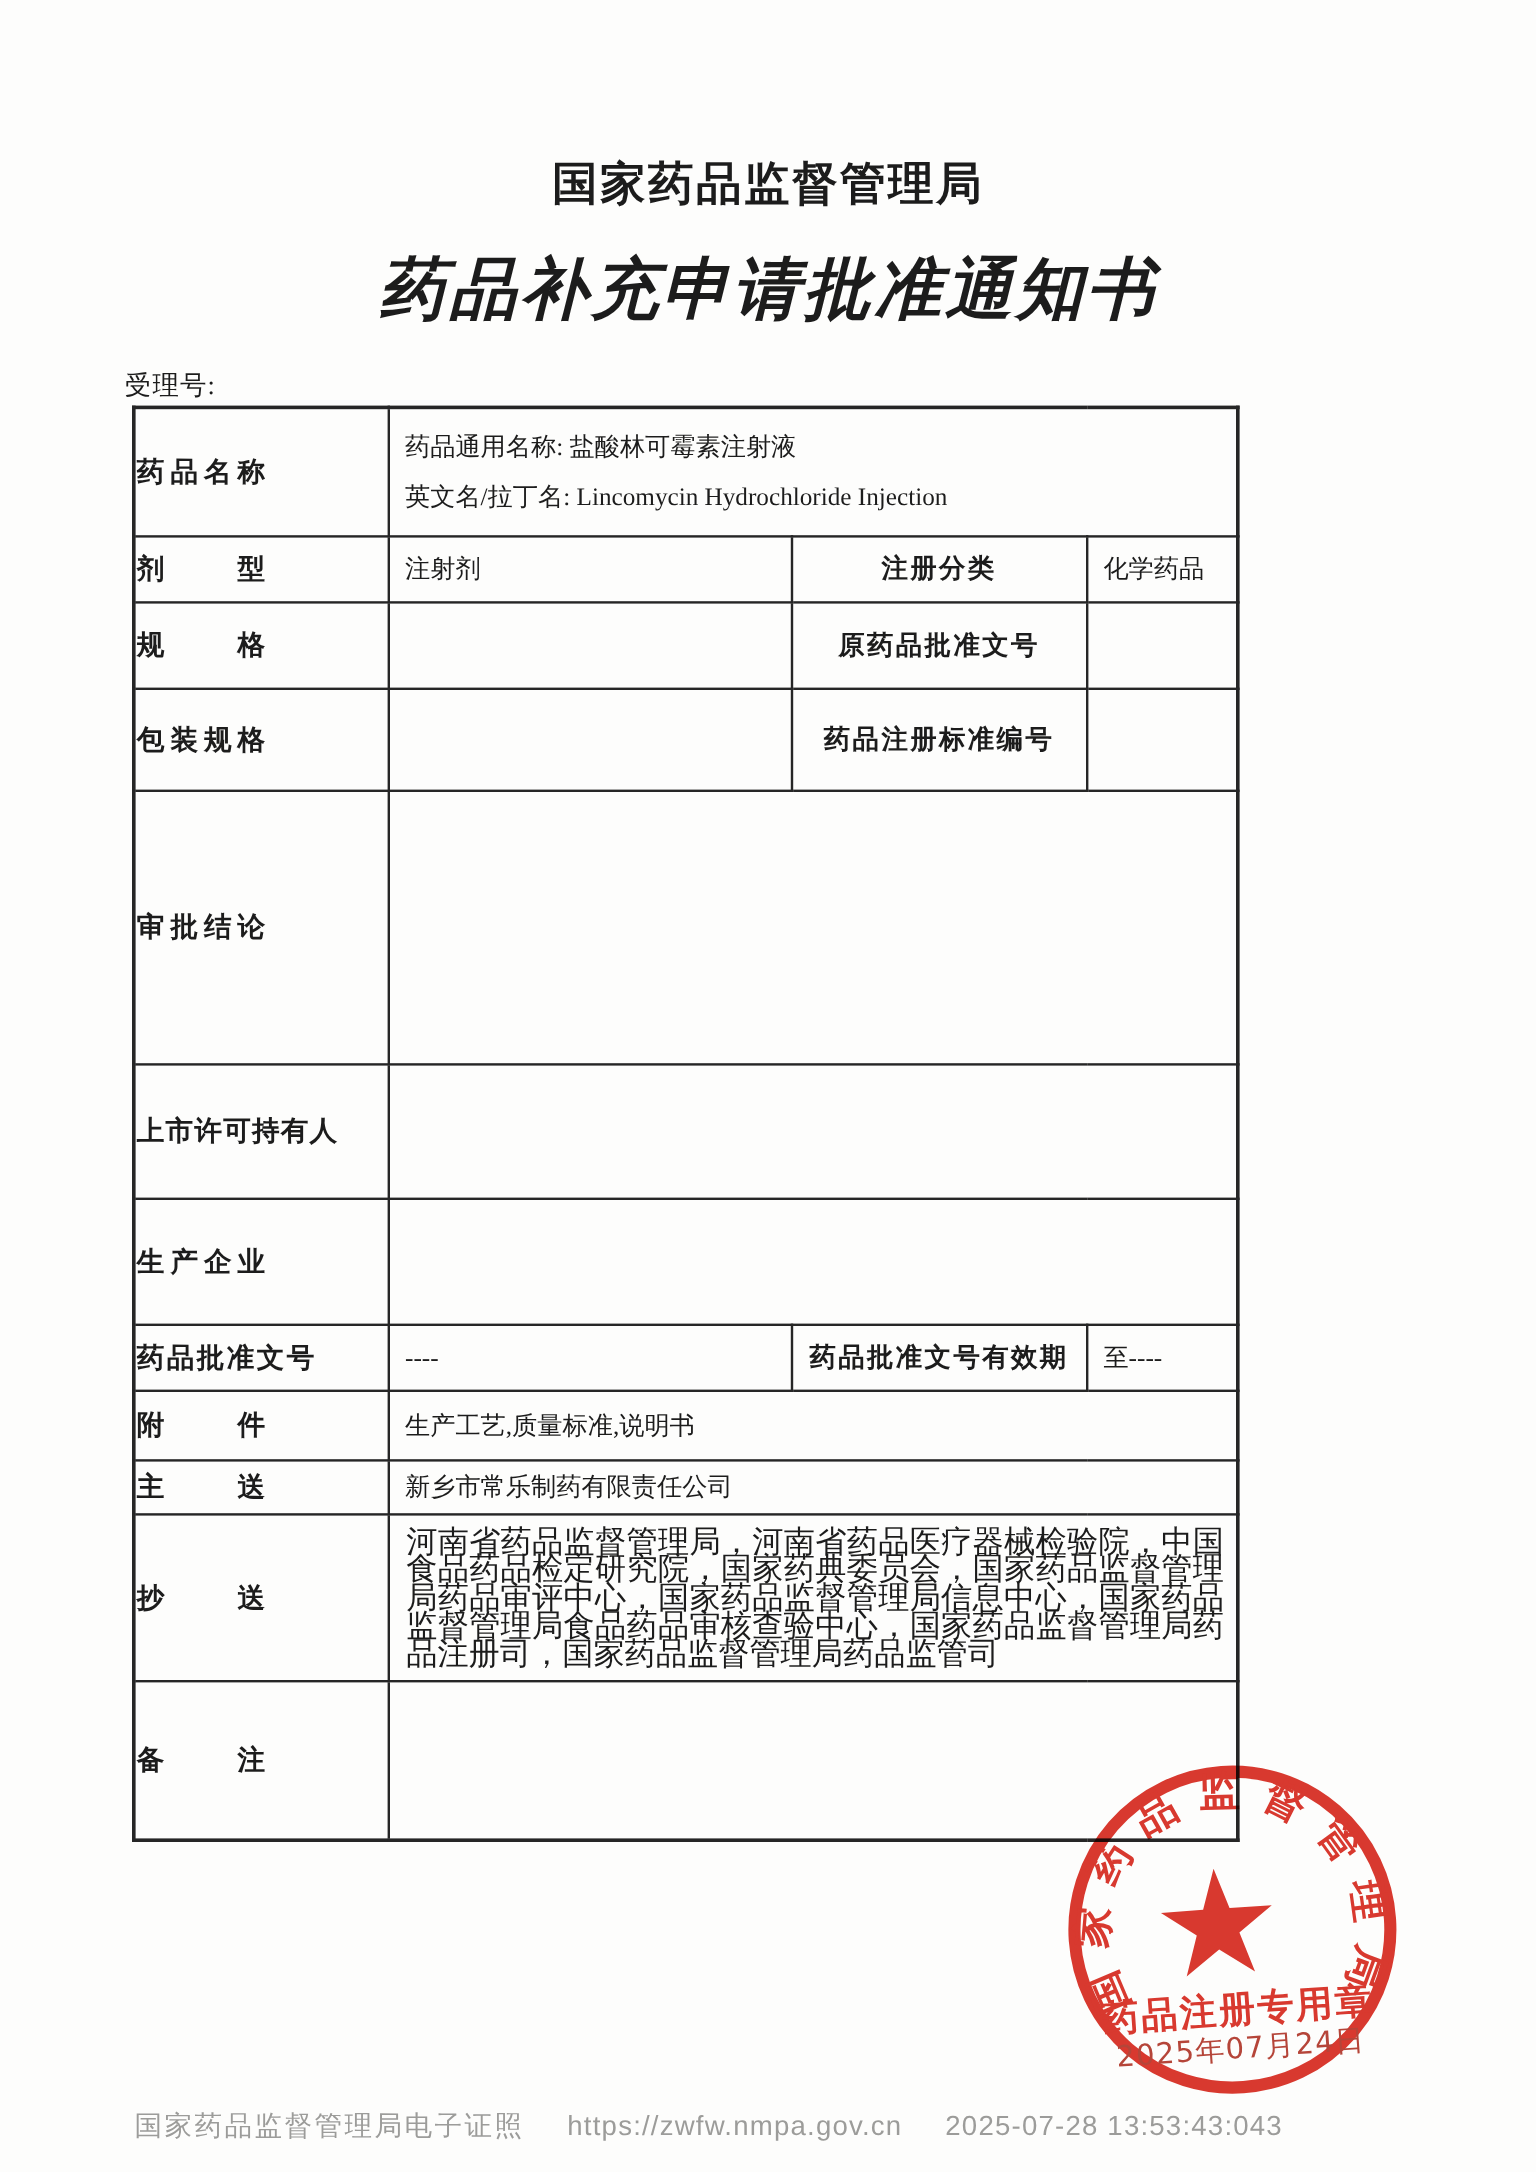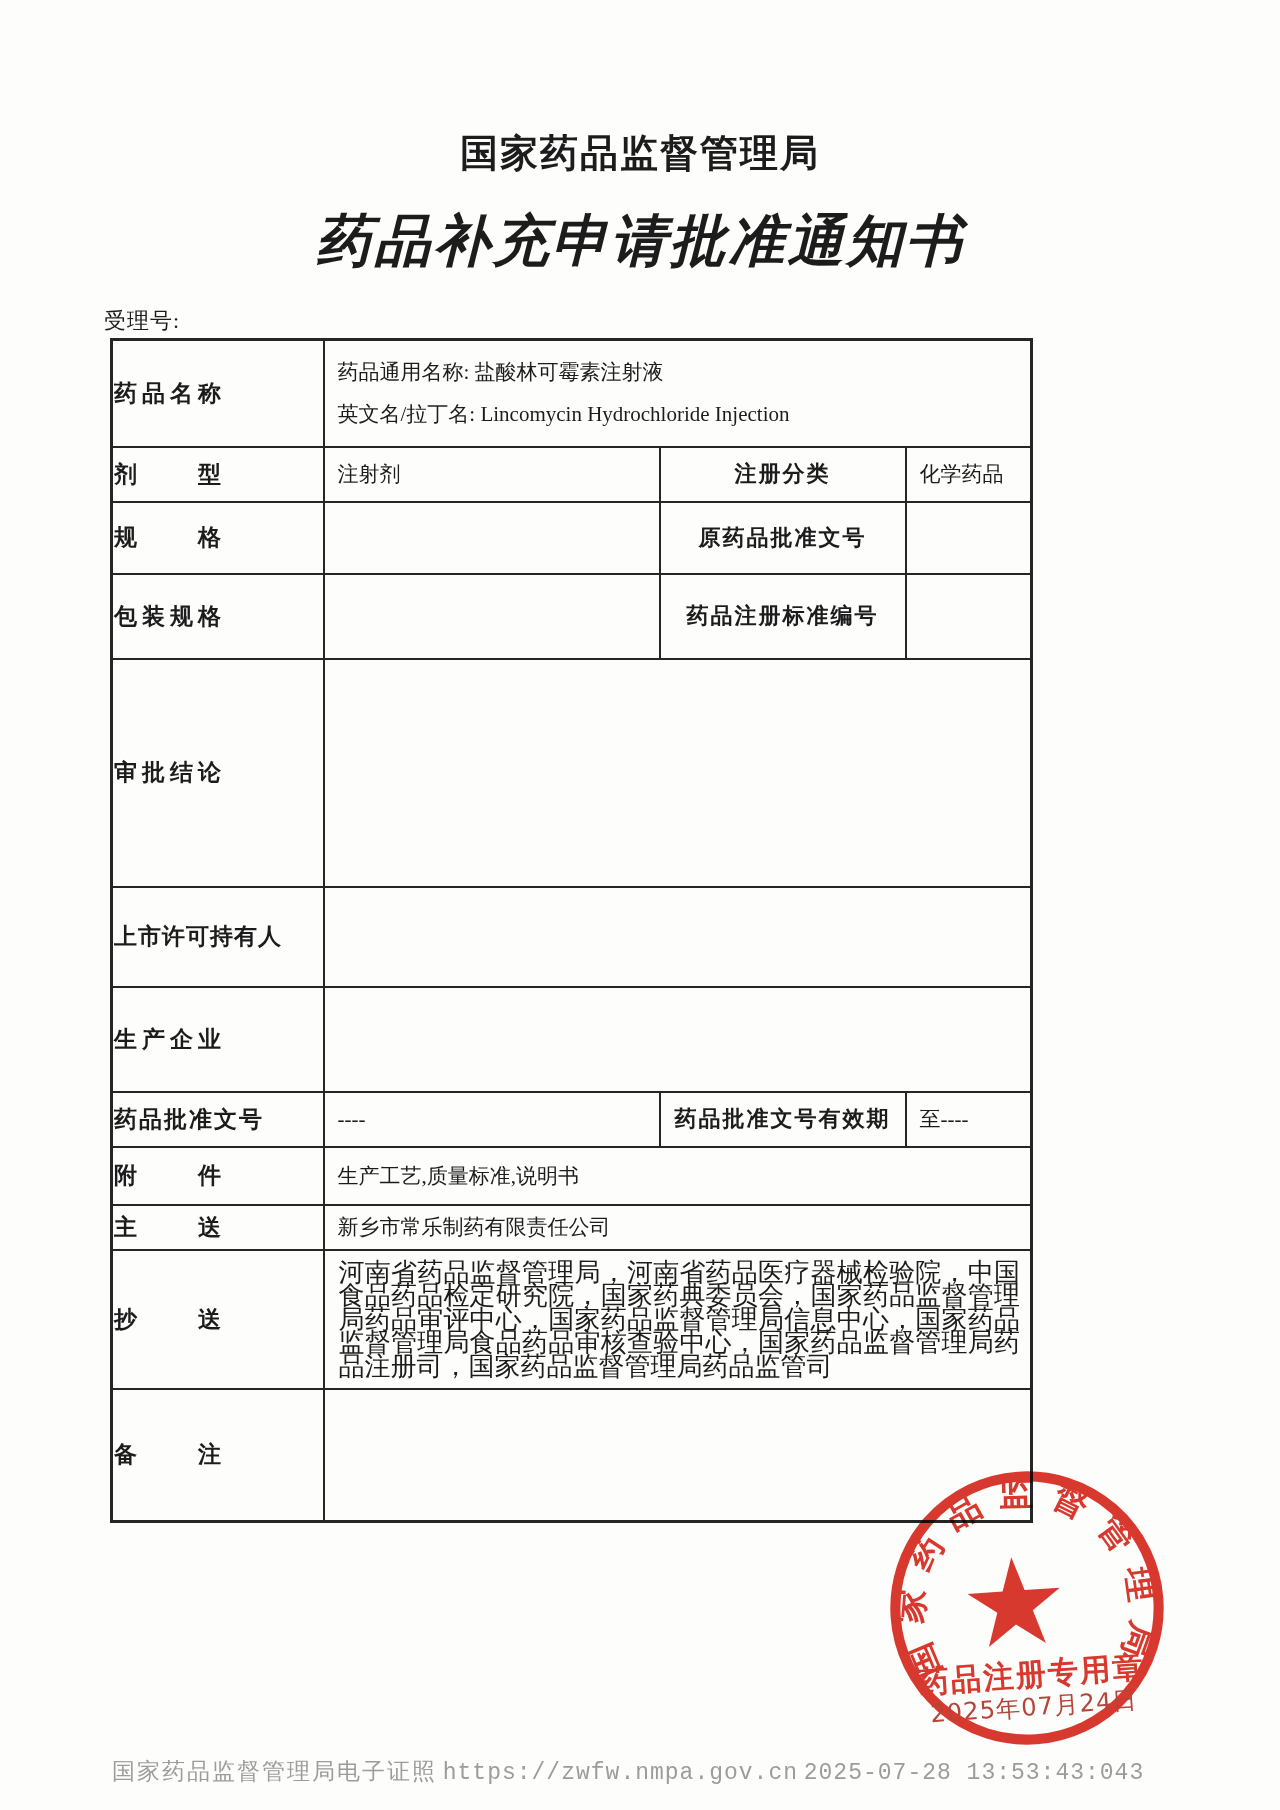--- a/index.html
+++ b/index.html
@@ -47,22 +47,22 @@
   td.cc-val{
     font-size:26px;line-height:23.5px;padding:10px 10px 10px 14px;
     text-align:justify;text-justify:inter-character;
   }
   .footer{
     position:absolute;top:1756px;left:112px;width:1120px;
     color:#9c9c9a;font-size:23px;white-space:nowrap;
   }
   .footer .seg-label{letter-spacing:2px;margin-top:21px;}
   .footer .seg-url,.footer .seg-time{
-    font-family:Liberation Mono, monospace;
-    letter-spacing:1px;
+    font-family:Liberation Sans, sans-serif;
+    letter-spacing:1px;margin-left:30px;
   }
   .seal{
     position:absolute;left:865px;top:1446px;width:324px;height:324px;
     mix-blend-mode:multiply;opacity:.92;
     pointer-events:none;
   }
   .seal text{font-family:"DejaVu Sans","Liberation Sans",sans-serif;}
 </style>
 </head>
 <body>
@@ -114,21 +114,21 @@
       <td class="lbl-mid">药品注册标准编号</td>
       <td class="val"></td>
     </tr>
 
 
     <tr style="height:228px">
       <td class="lbl">审批结论</td>
       <td class="val" colspan="3"></td>
     </tr>
 
-    <tr style="height:100px">
+    <tr style="height:112px">
       <td class="lbl" style="letter-spacing:1px">上市许可持有人</td>
       <td class="val" colspan="3"></td>
     </tr>
 
     <tr style="height:105px">
       <td class="lbl">生产企业</td>
       <td class="val" colspan="3"></td>
     </tr>
 
     <tr style="height:55px">

